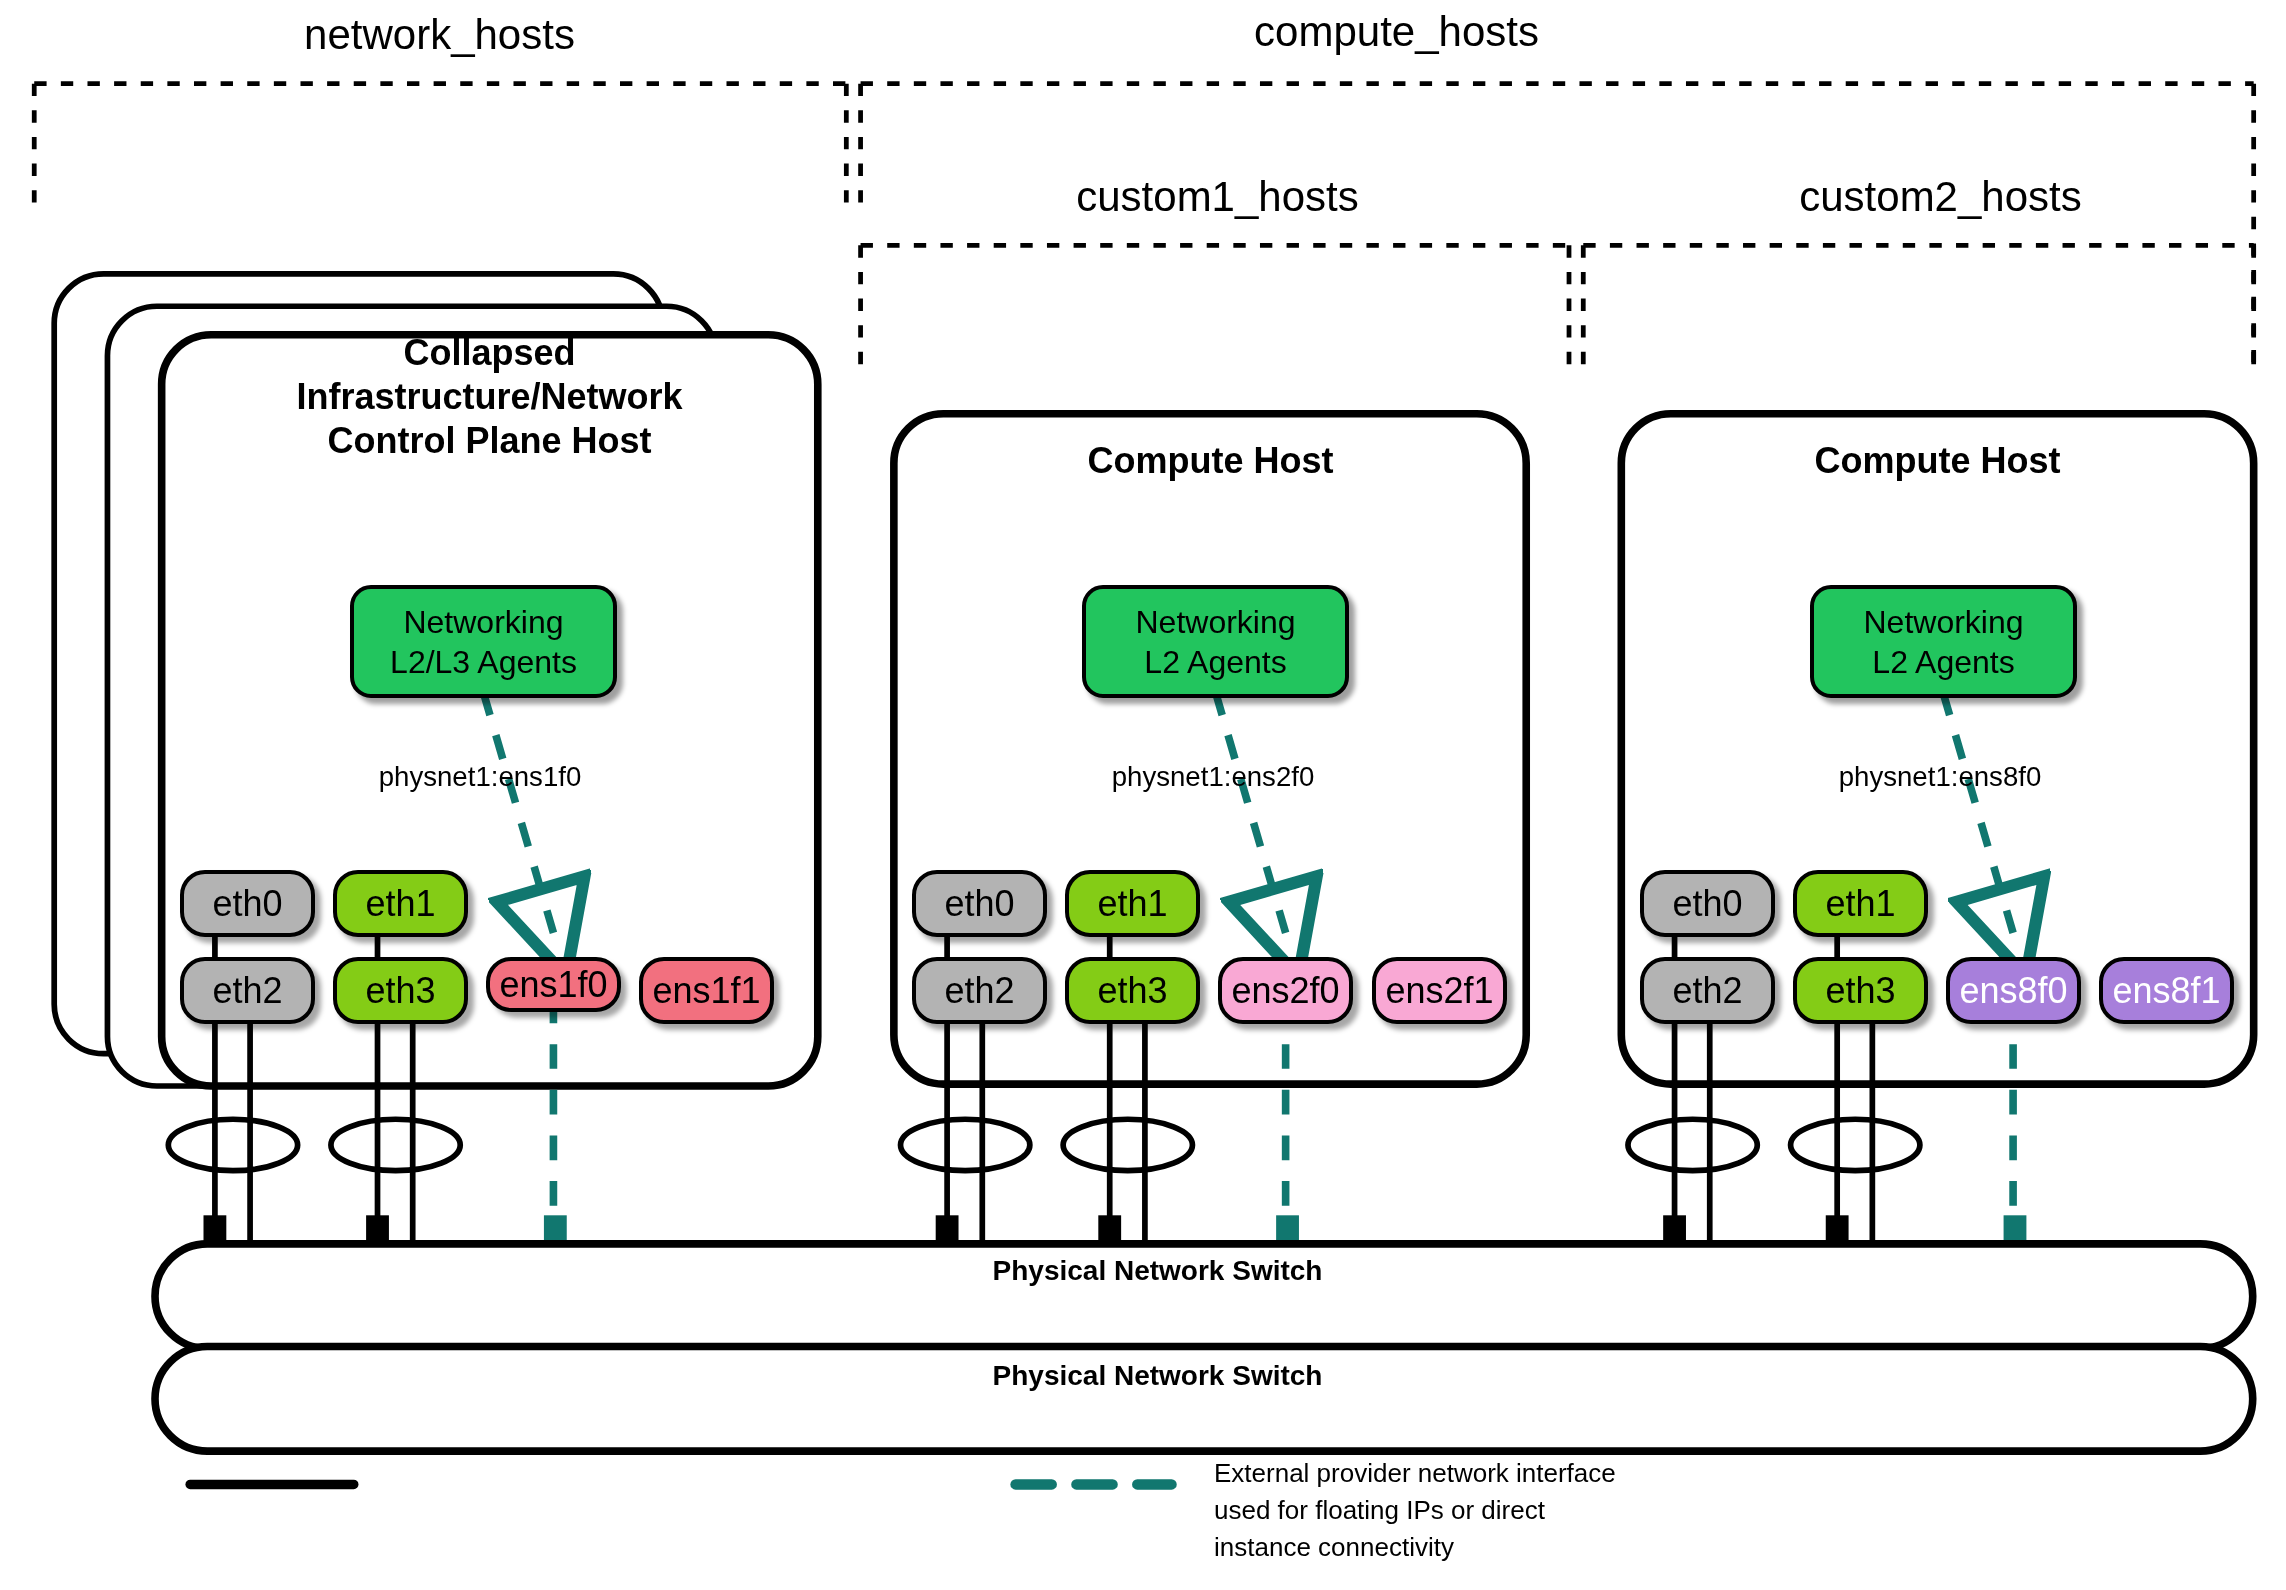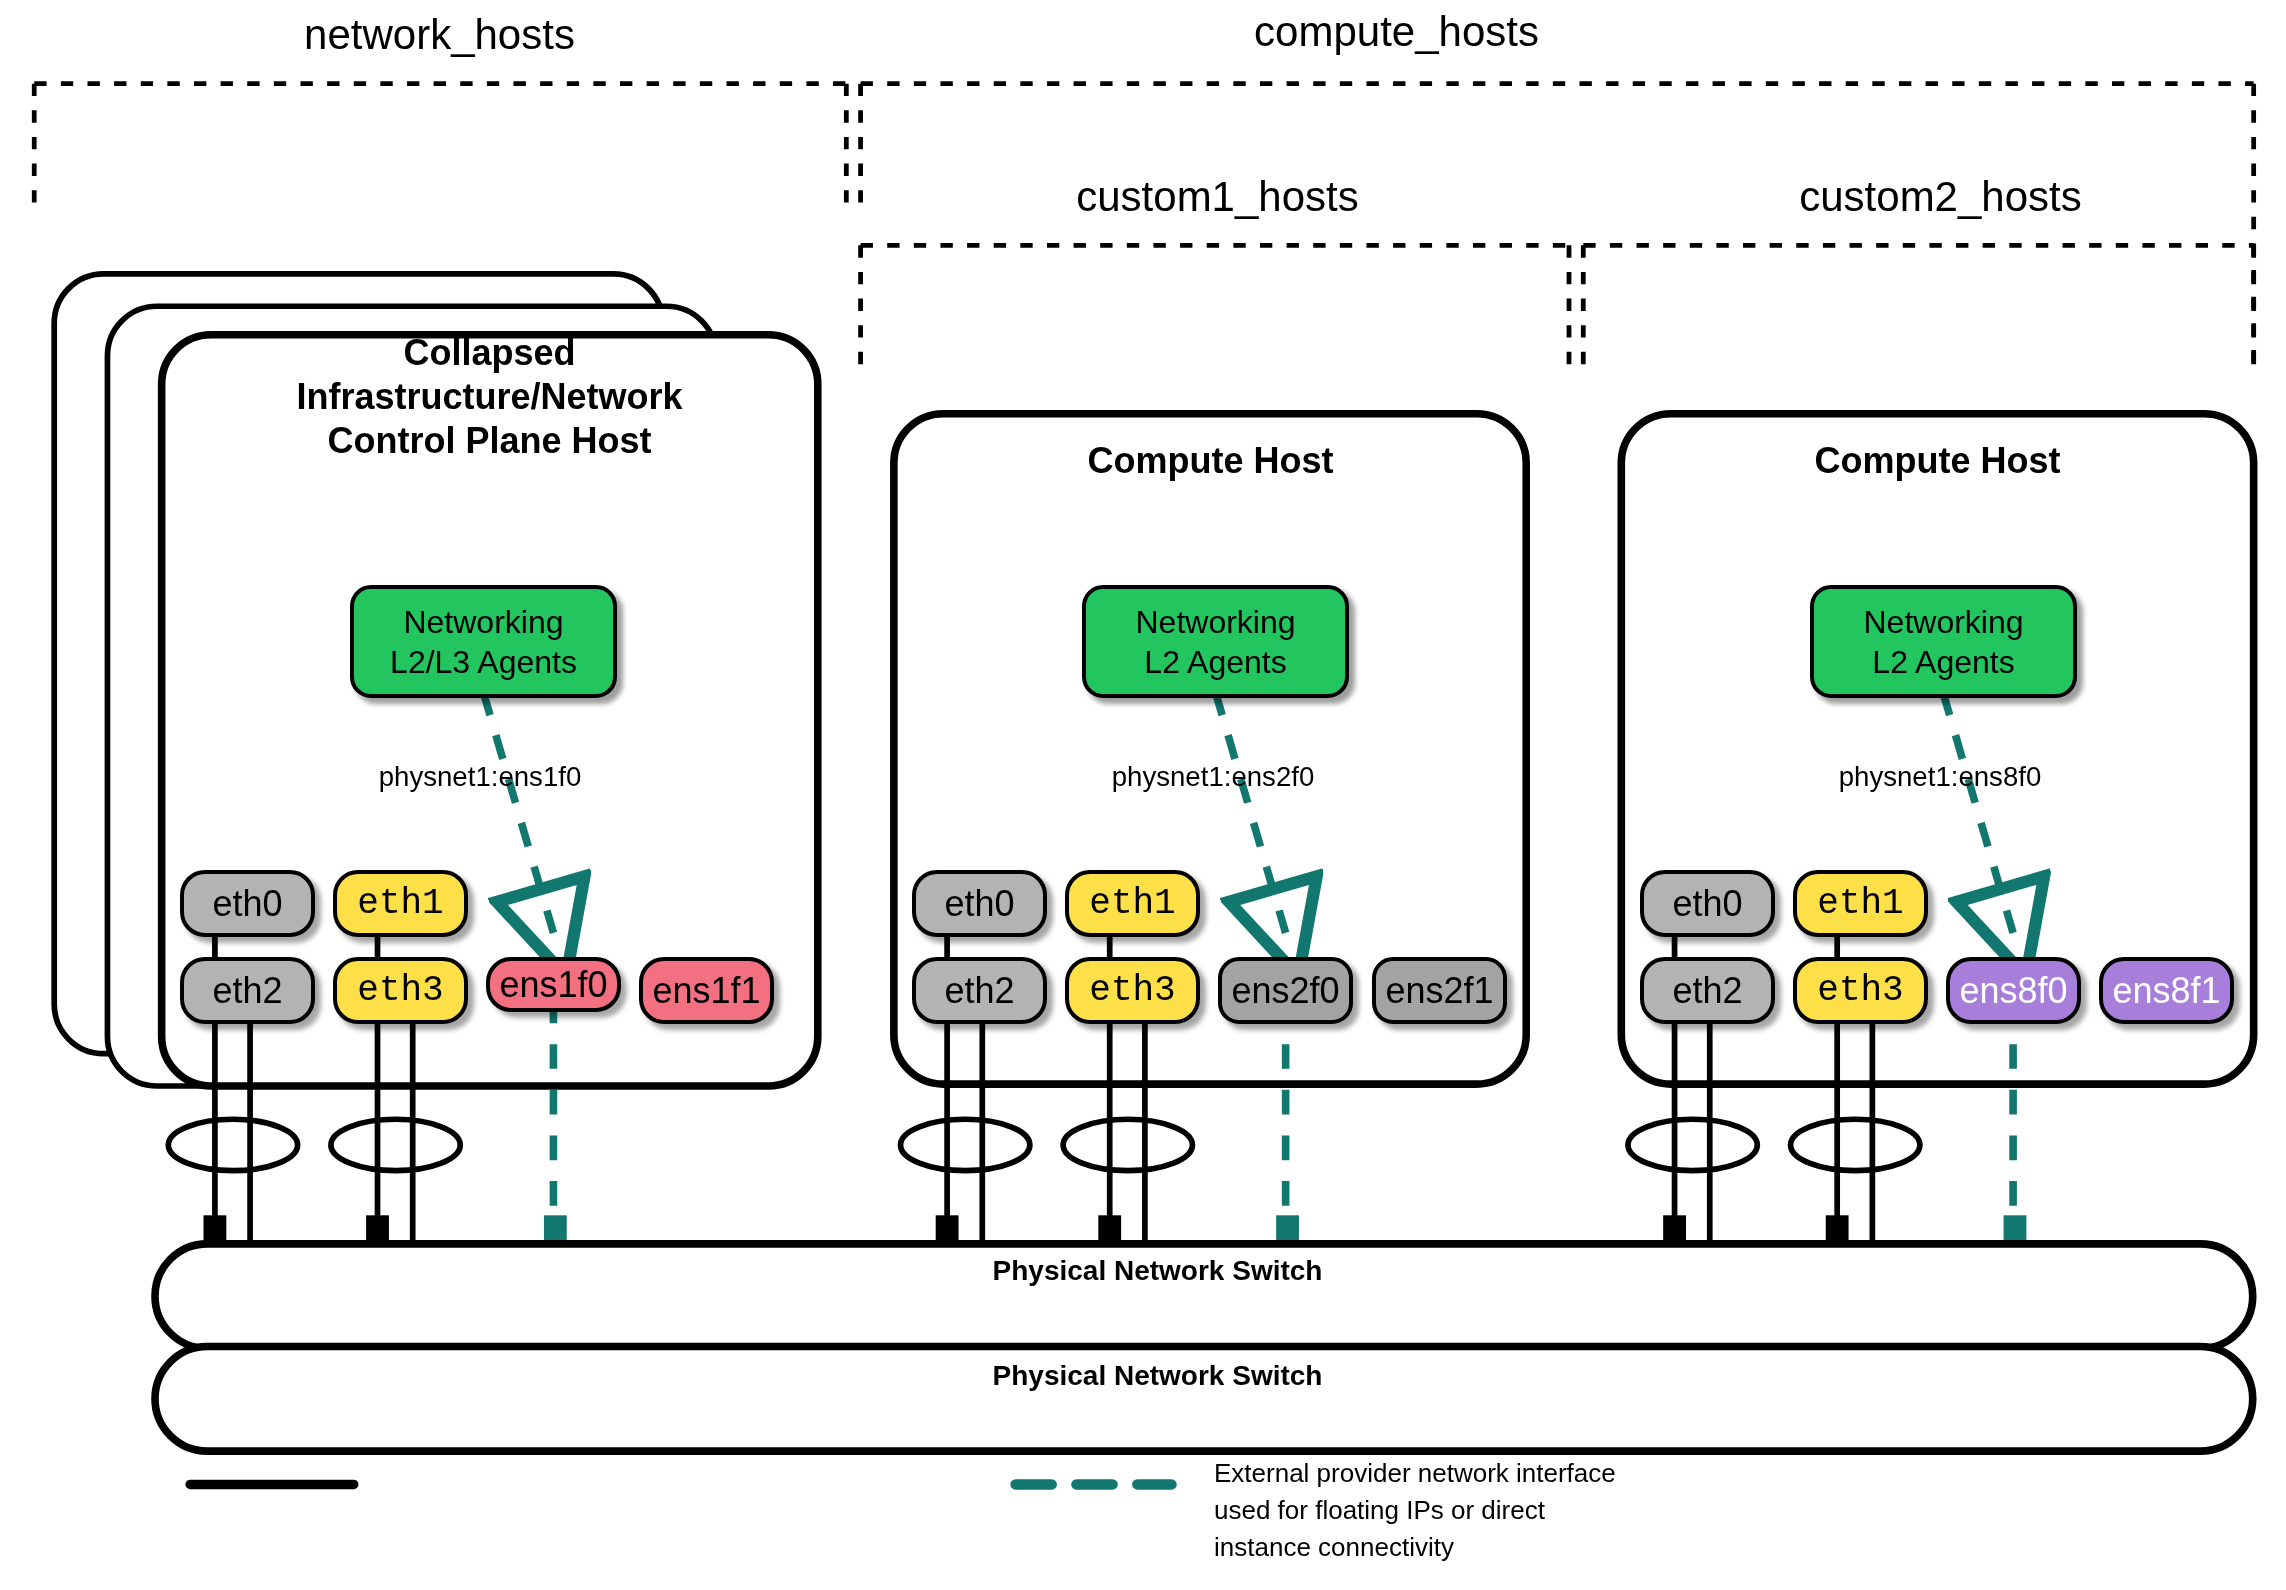--- a/index.html
+++ b/index.html
@@ -72,23 +72,23 @@
     border-radius: 25px;
     box-shadow: 5.7px 5.7px 4.8px rgba(0,0,0,0.35);
     display: flex;
     align-items: center;
     justify-content: center;
     font-size: 36px;
     color: #000;
     box-sizing: border-box;
   }
   .nic.dark   { background: #b3b3b3; }
-  .nic.light  { background: #fde047; font-family: Liberation Mono, monospace; }
+  .nic.light  { background: #84cc16; }
   .nic.pink   { background: #f2707f; }
-  .nic.orange { background: #a3a3a3; border-radius: 21px; }
+  .nic.orange { background: #f9a8d4; }
   .nic.purple { background: #a77fdb; color:#ffffff; }
   .switch-label {
     position: absolute;
     font-weight: bold;
     font-size: 28px;
     color: #000;
     white-space: nowrap;
     text-align: center;
   }
   .legend-text {

